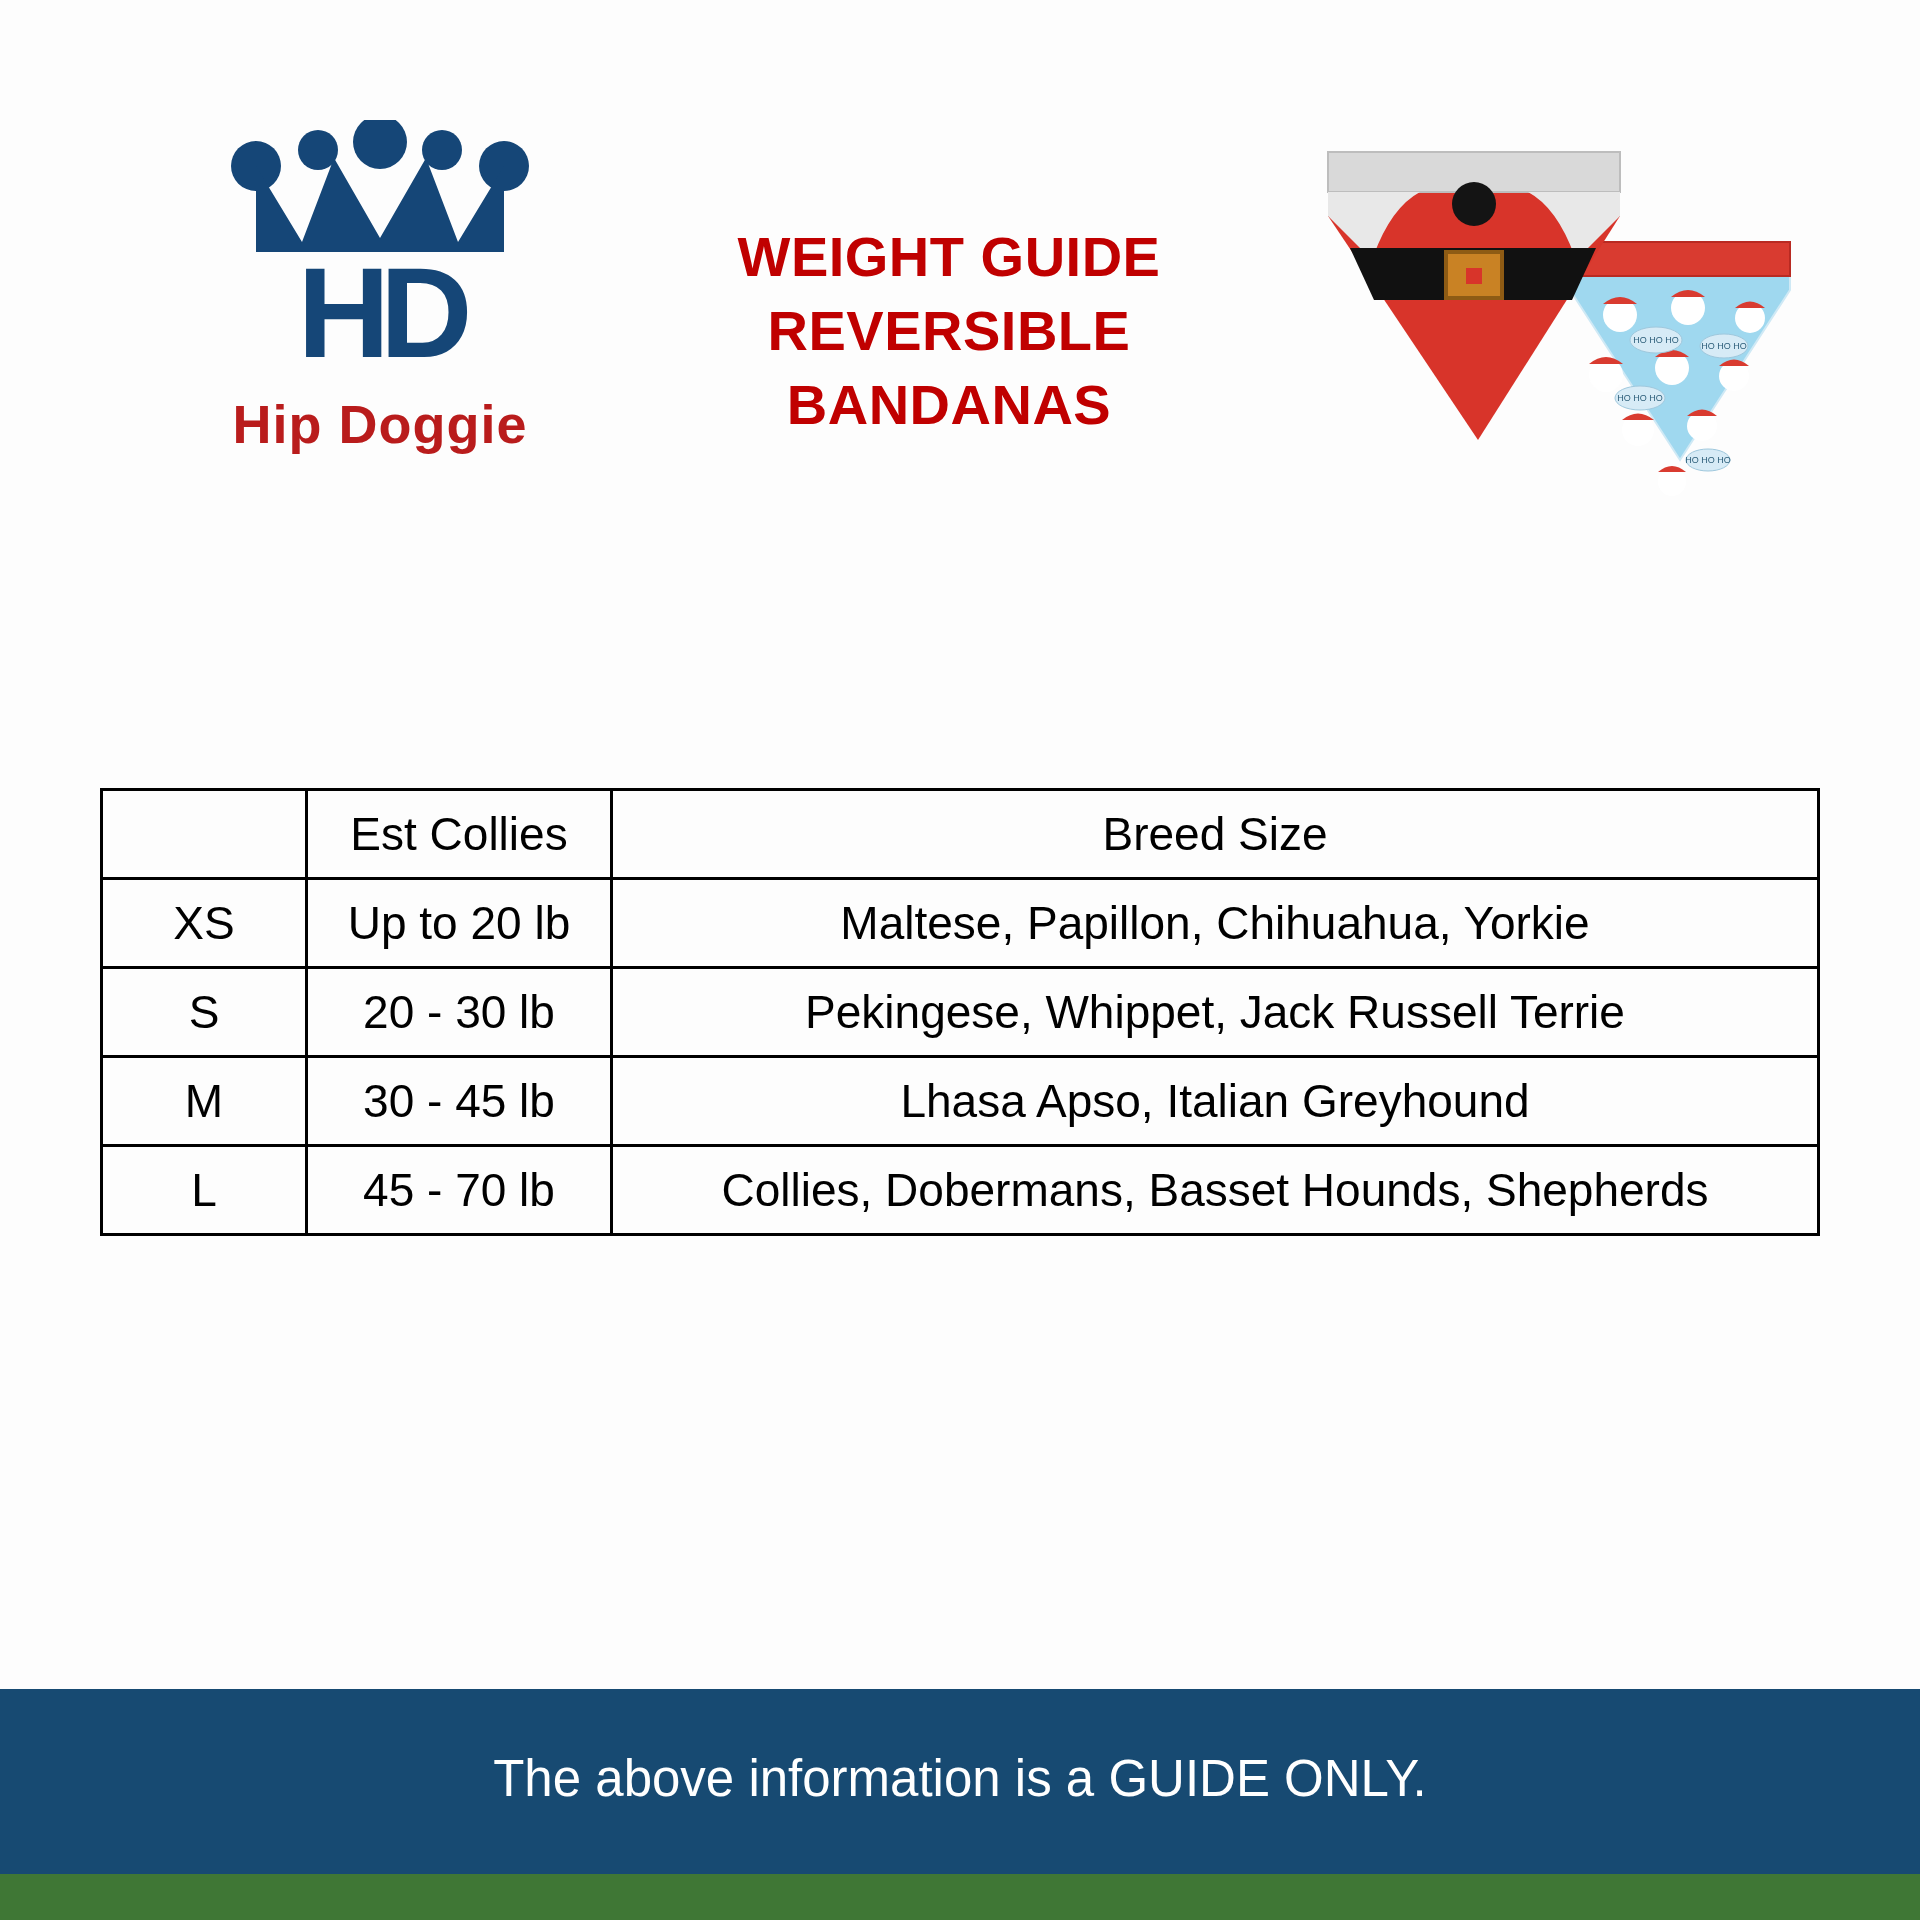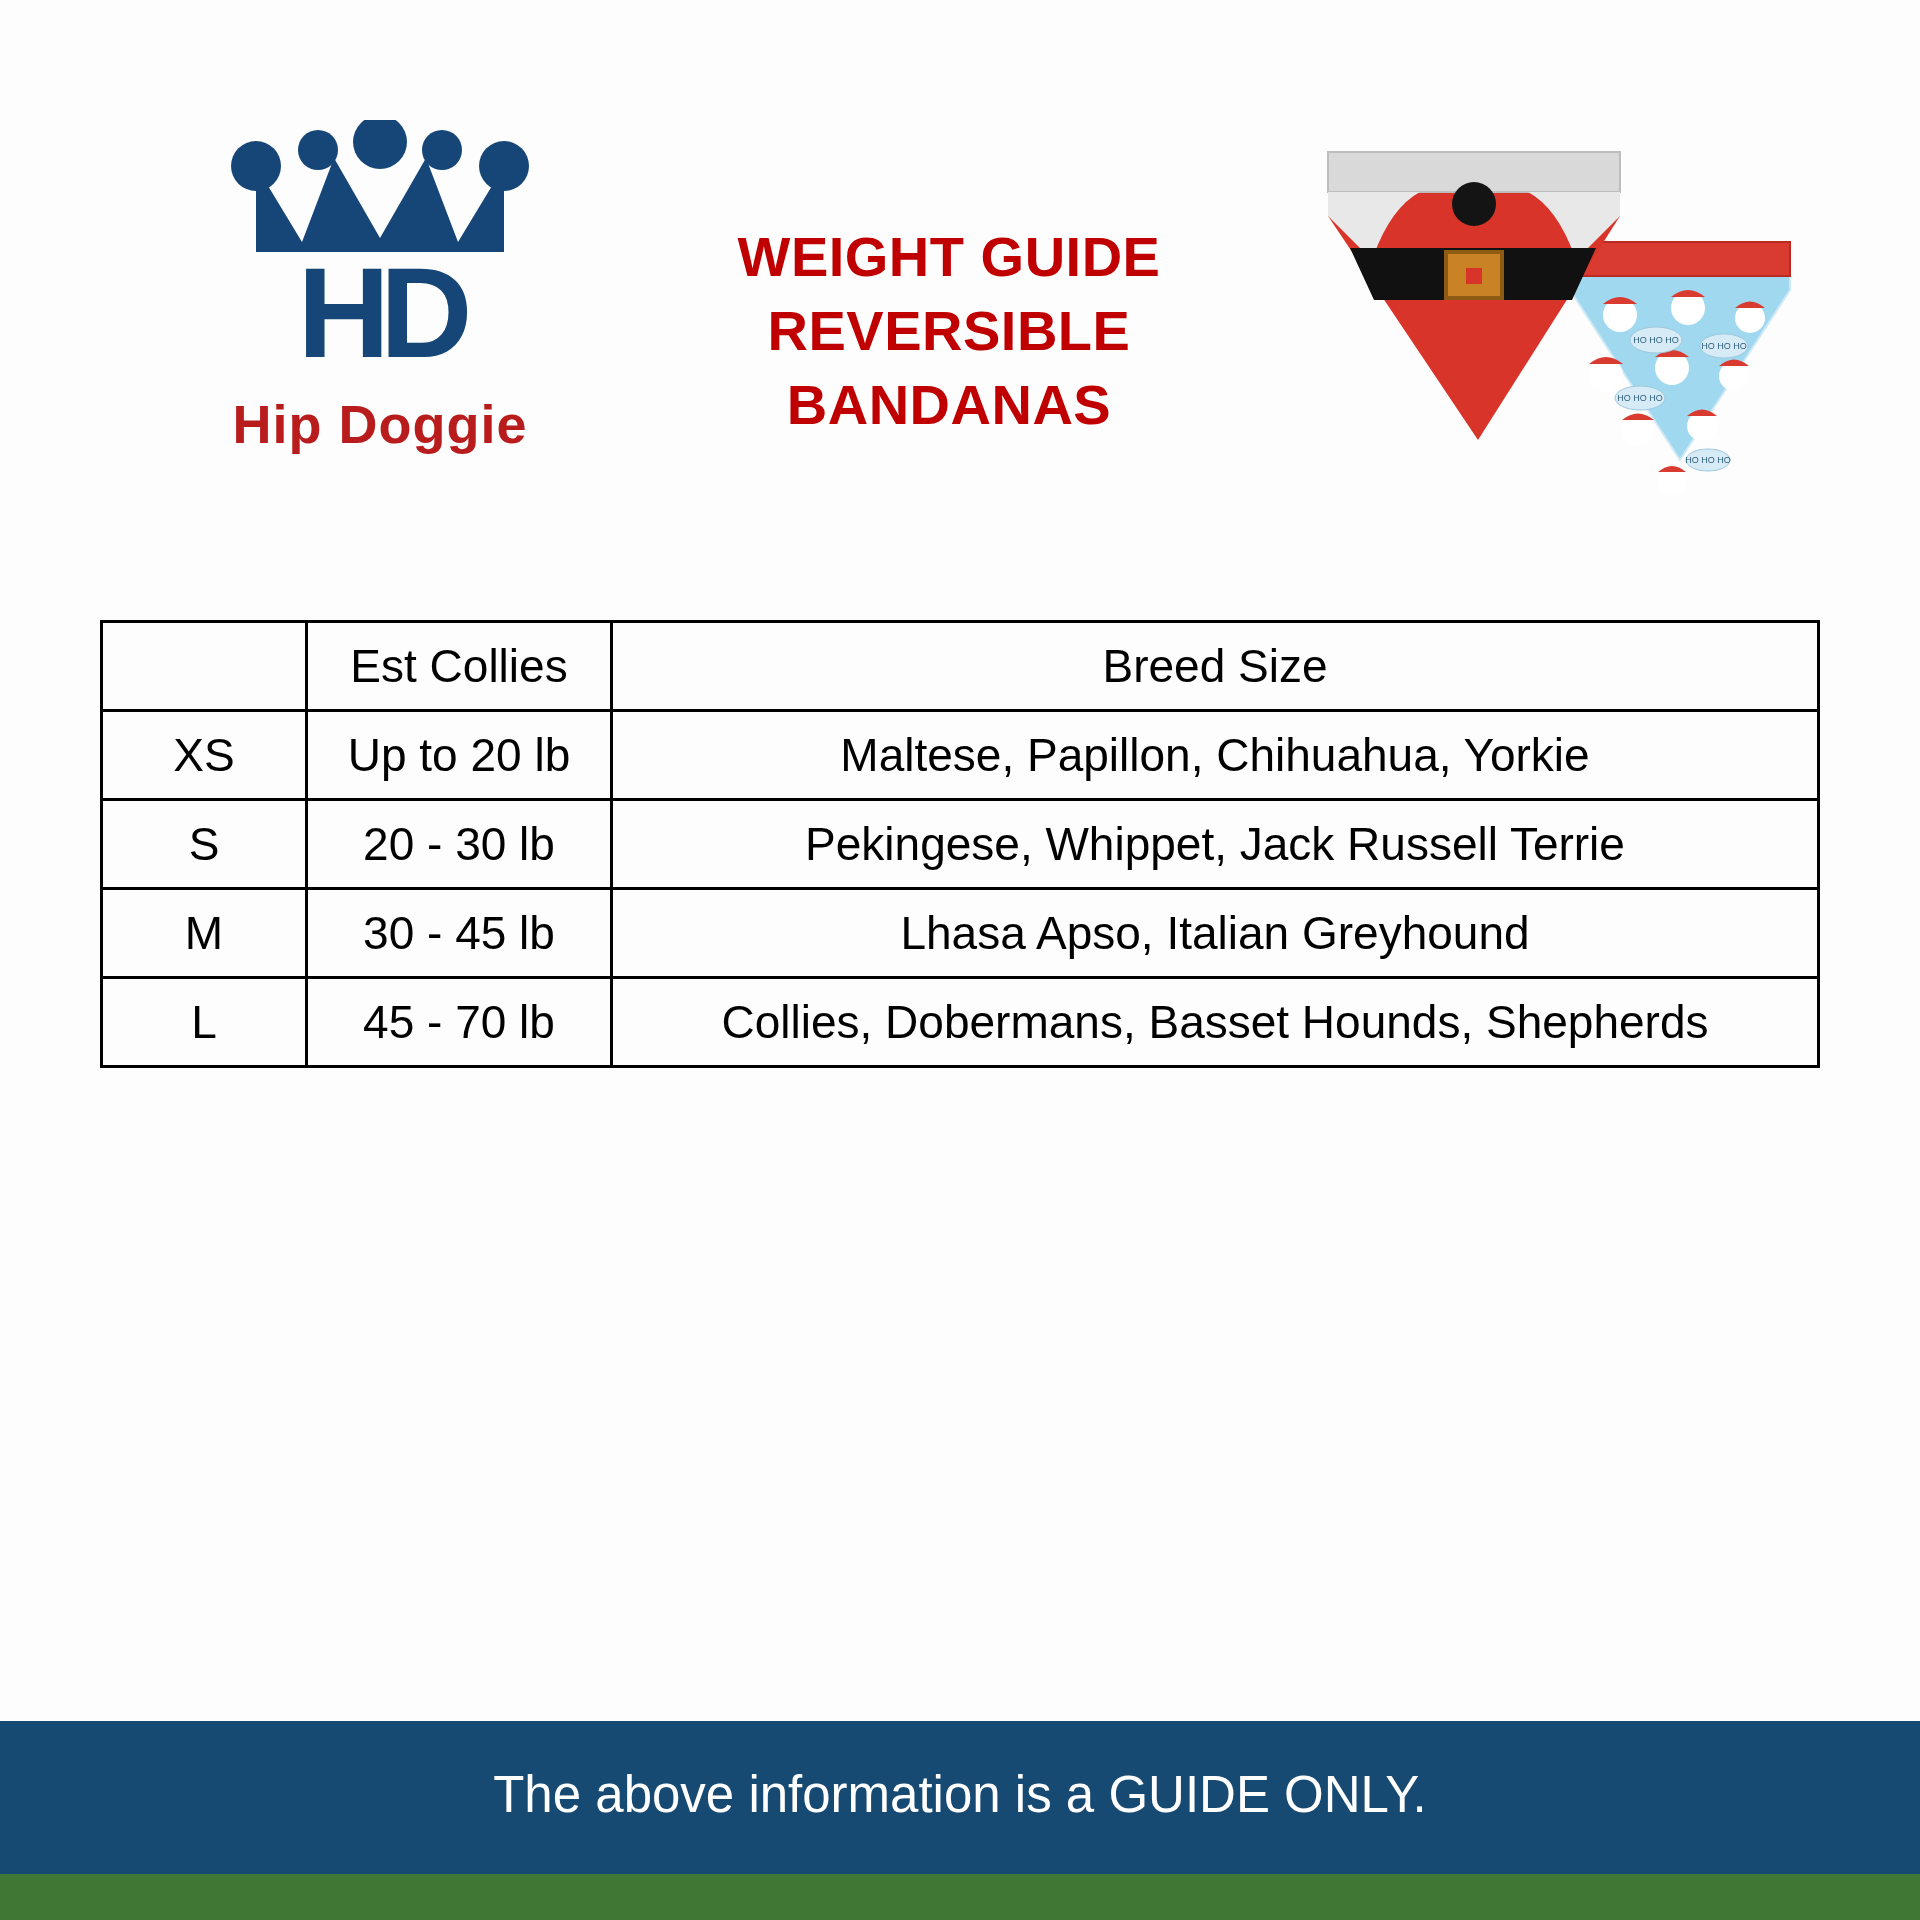--- a/index.html
+++ b/index.html
@@ -17,21 +17,21 @@
   .page {
     position: absolute;
     inset: 0;
     background: #fdfdfd;
     display: flex;
     flex-direction: column;
   }
   
   .header {
     position: relative;
-    height: 620px;
+    height: 788px;
     flex: 0 0 auto;
   }
   .logo-block {
     position: absolute;
     left: 140px;
     top: 120px;
     width: 480px;
     text-align: center;
   }
   .crown {
@@ -107,21 +107,21 @@
   .disclaimer {
     margin-top: auto;
     background: #174a72;
     color: #ffffff;
     padding: 40px 60px 46px 60px;
     text-align: center;
     font-size: 51px;
     line-height: 1.32;
     font-family: "Liberation Sans", sans-serif;
   }
-  .disclaimer p { margin: 0; }
+  .disclaimer p { margin: 16px; }
   .green-bar {
     height: 46px;
     background: #3f7735;
   }
 </style>
 </head>
 <body>
 
 <div class="page">
 

